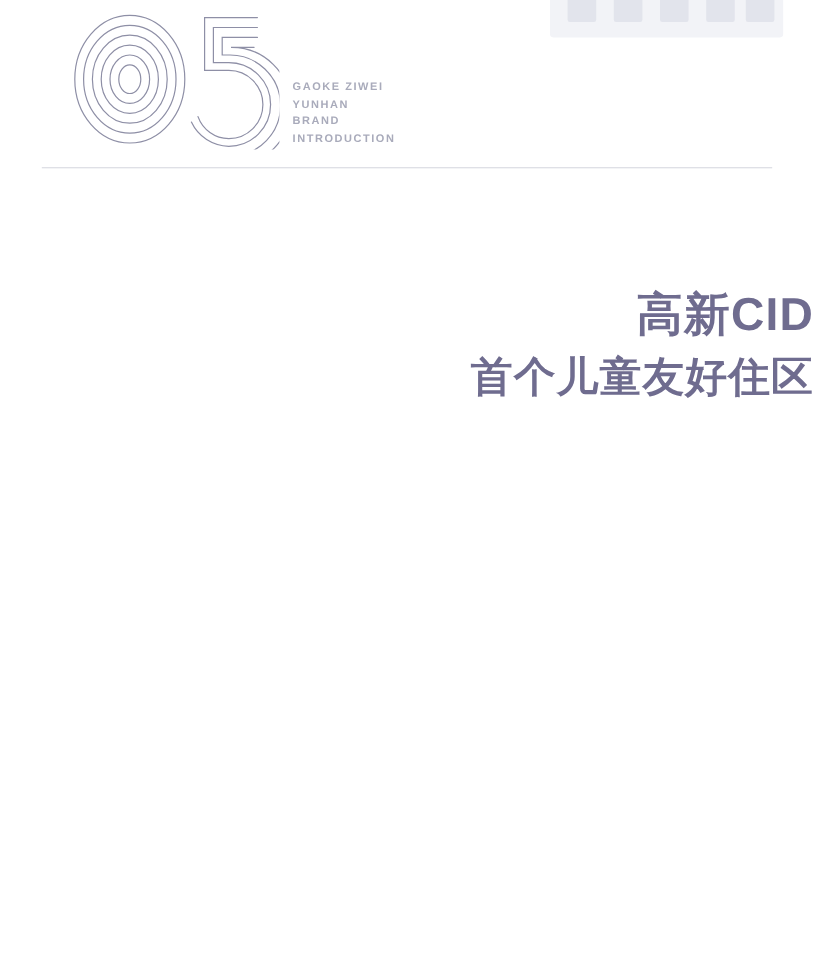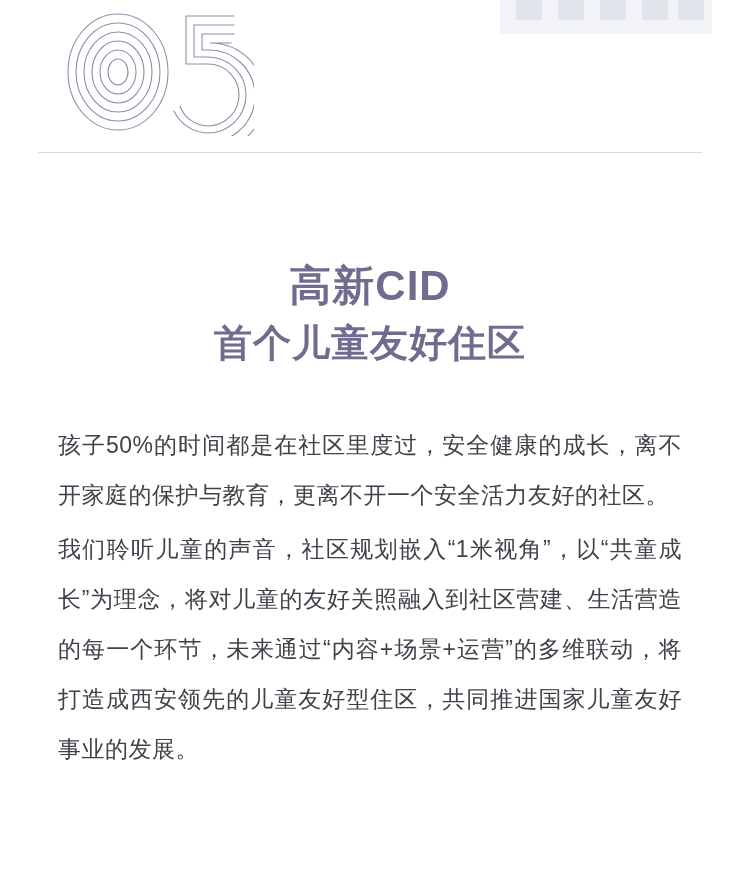--- a/index.html
+++ b/index.html
@@ -82,21 +82,21 @@
     height: 1px;
     background: #d8d9e0;
   }
 
   
   .headline {
     position: absolute;
     left: 0;
     top: 258px;
     width: 740px;
-    text-align: center;
+    text-align: right;
     color: #6f6c8f;
     font-weight: bold;
     letter-spacing: 1px;
   }
   .headline .l1 {
     font-size: 42px;
     line-height: 56px;
   }
   .headline .l2 {
     font-size: 38px;
@@ -138,35 +138,37 @@
         </g>
         <g stroke="#8e8fa6" stroke-width="1.1" fill="none" stroke-linecap="round">
           <path d="M176 8 H128 V56 H150 a30 30 0 0 1 0 62 a30 30 0 0 1 -28 -20"></path>
           <path d="M176 17 H136 V49 H150 a38 38 0 0 1 0 76 a38 38 0 0 1 -34 -22"></path>
           <path d="M176 26 H144 V42 H150 a46 46 0 0 1 2 92"></path>
           <path d="M173 35 H152 a54 54 0 0 1 1 108"></path>
         </g>
       </svg>
     </div>
 
+    <div class="en-lines">
+      <div>GAOKE ZIWEI</div>
+      <div>YUNHAN</div>
+      <div>BRAND</div>
+      <div>INTRODUCTION</div>
+    </div>
 
     <div class="ghost-logo">
       <div class="g-char" style="left:16px;"></div>
       <div class="g-char" style="left:58px;"></div>
       <div class="g-char" style="left:100px;"></div>
       <div class="g-char" style="left:142px;"></div>
       <div class="g-char" style="left:178px;"></div>
     </div>
 
     <div class="rule"></div>
   </div>
 
   <div class="headline">
     <div class="l1">高新CID</div>
     <div class="l2">首个儿童友好住区</div>
   </div>
 
-  <div class="body-copy">
-    <p>孩子50%的时间都是在社区里度过，安全健康的成长，离不开家庭的保护与教育，更离不开一个安全活力友好的社区。</p>
-    <p>我们聆听儿童的声音，社区规划嵌入“1米视角”，以“共童成长”为理念，将对儿童的友好关照融入到社区营建、生活营造的每一个环节，未来通过“内容+场景+运营”的多维联动，将打造成西安领先的儿童友好型住区，共同推进国家儿童友好事业的发展。</p>
-  </div>
 
 </div>
 
 </body></html>

